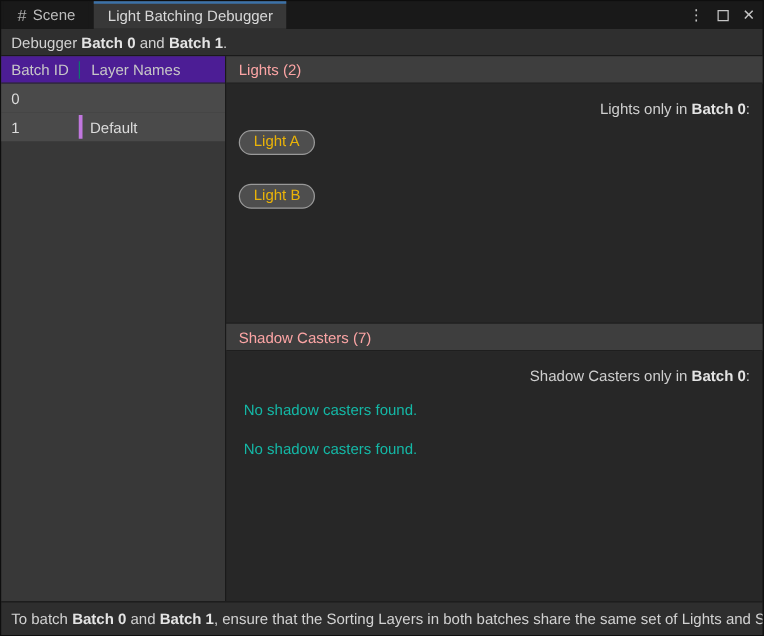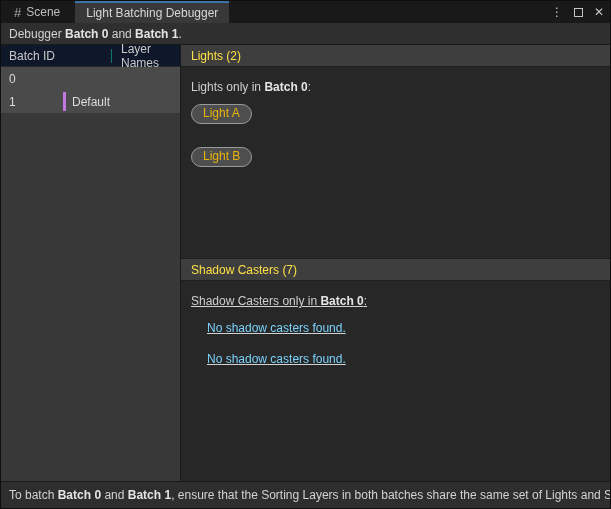--- a/index.html
+++ b/index.html
@@ -26,40 +26,40 @@
   .winctrls { position: absolute; right: 4px; top: 0; height: 22px; display: flex; align-items: center; gap: 7px; }
   .ctrl { width: 14px; height: 14px; display: flex; align-items: center; justify-content: center; color: #c4c4c4; font-size: 12px; cursor: default; }
   .ctrl-max-box { width: 9px; height: 9px; border: 1.5px solid #c4c4c4; }
 
   
   .comparebar { height: 22px; background: #2f2f2f; border-bottom: 1px solid #1a1a1a; display: flex; align-items: center; padding: 0 8px; flex: 0 0 auto; color: #d2d2d2; }
 
   
   .main { flex: 1 1 auto; display: flex; min-height: 0; }
   .left-panel { width: 180px; flex: 0 0 180px; background: #383838; border-right: 1px solid #1a1a1a; display: flex; flex-direction: column; }
-  .table-header { height: 22px; background: #0f172a; border-bottom: 1px solid #262626; display: flex; align-items: center; color: #c8c8c8; flex: 0 0 auto; gap: 48px; }
+  .table-header { height: 22px; background: #4c1d95; border-bottom: 1px solid #262626; display: flex; align-items: center; color: #c8c8c8; flex: 0 0 auto; }
   .col-id { width: 62px; padding-left: 8px; }
   .col-layers { flex: 1; padding-left: 9px; border-left: 1px solid #0f766e; height: 14px; display: flex; align-items: center; }
   .trow { height: 23px; background: #4a4a4a; display: flex; align-items: center; color: #dcdcdc; flex: 0 0 auto; }
   .trow .cell-id { width: 62px; padding-left: 8px; }
   .layer-chip { display: flex; align-items: center; height: 100%; flex: 1; }
   .layer-bar { width: 3px; height: 19px; margin-right: 6px; flex: 0 0 3px; }
 
   .right-panel { flex: 1 1 auto; background: #272727; display: flex; flex-direction: column; min-width: 0; }
-  .section-header { height: 22px; background: #3e3e3e; border-bottom: 1px solid #1e1e1e; display: flex; align-items: center; padding: 0 10px; color: #fde047; flex: 0 0 auto; }
+  .section-header { height: 22px; background: #3e3e3e; border-bottom: 1px solid #1e1e1e; display: flex; align-items: center; padding: 0 10px; color: #fca5a5; flex: 0 0 auto; }
   .lights-body { height: 192px; flex: 0 0 auto; padding: 13px 10px 0 10px; border-bottom: 1px solid #1e1e1e; }
-  .shadow-body { flex: 1 1 auto; padding: 13px 10px 0 10px; text-decoration: underline; }
-  .group-label { color: #cfcfcf; line-height: 14px; }
+  .shadow-body { flex: 1 1 auto; padding: 13px 10px 0 10px; }
+  .group-label { color: #cfcfcf; line-height: 14px; text-align: right; }
   .group-label b, .comparebar b, .footer b { color: #e4e4e4; }
   .pill {
     display: inline-block; margin: 10px 0 13px 0; padding: 2px 11px 3px 11px;
     background: #4e4e4e; border: 1px solid #999999; border-radius: 10px;
     color: #eab308; line-height: 13px; cursor: default;
   }
-  .empty-msg { margin: 13px 0 17px 16px; color: #7dd3fc; line-height: 14px; }
+  .empty-msg { margin: 13px 0 17px 4px; color: #14b8a6; line-height: 14px; }
 
   
   .footer { height: 27px; flex: 0 0 auto; background: #2e2e2e; border-top: 1px solid #1a1a1a; display: flex; align-items: center; padding: 0 8px; white-space: nowrap; overflow: hidden; color: #d2d2d2; }
 </style>
 </head>
 <body>
 
 <div class="window">
 
   <div class="tabbar">

